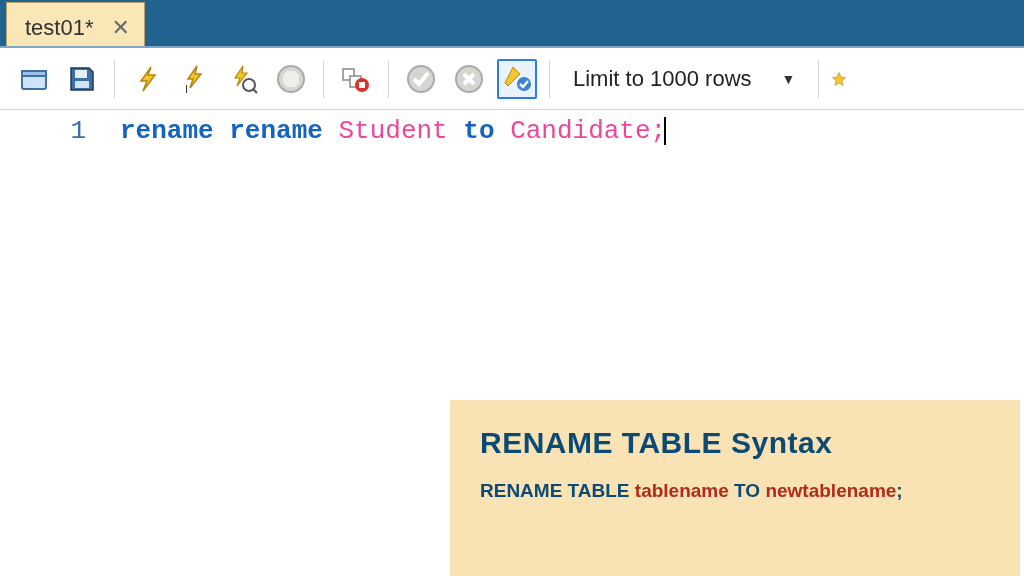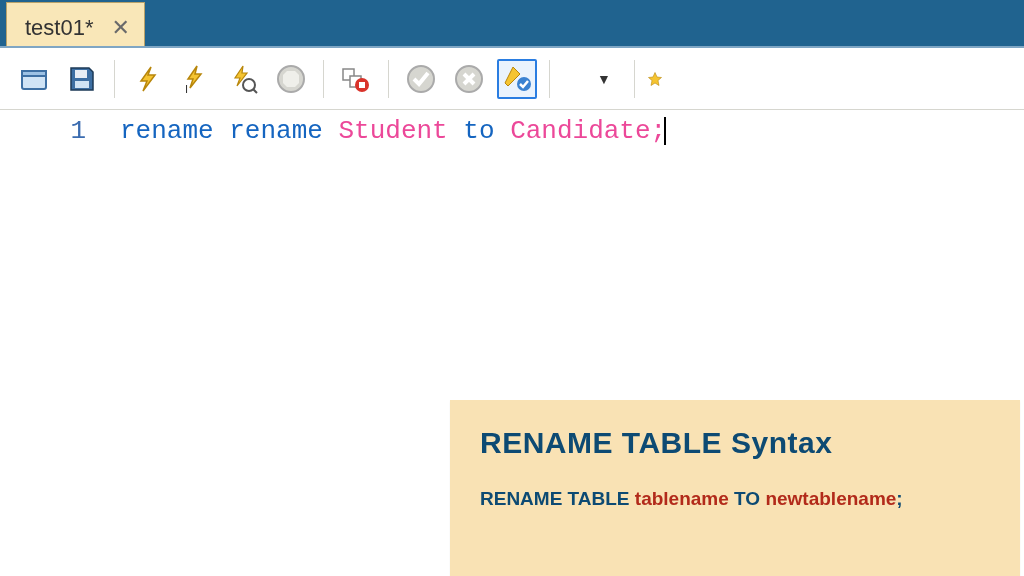--- a/index.html
+++ b/index.html
@@ -96,21 +96,21 @@
     color: #3b6cb0;
     background: #fff;
     user-select: none;
   }
   .code-line {
     padding: 6px 0;
     color: #222;
     white-space: pre;
     position: relative;
   }
-  .kw { color: #1565c0; font-weight: 400; }
+  .kw { color: #1565c0; font-weight: 700; }
   .ident { color: #ec4899; }
   .cursor {
     display: inline-block;
     width: 2px;
     height: 28px;
     background: #000;
     vertical-align: middle;
     margin-left: -2px;
   }
   
@@ -122,21 +122,21 @@
     height: 180px;
     background: #f9e2b4;
     padding: 26px 30px;
     box-shadow: 0 1px 2px rgba(0,0,0,0.05);
   }
   .info-title {
     font-size: 30px;
     font-weight: 700;
     color: #0d4a73;
     letter-spacing: 0.5px;
-    margin-bottom: 28px;
+    margin-bottom: 20px;
   }
   .info-syntax {
     font-size: 19px;
     font-weight: 700;
     margin-top: 7px;
   }
   .sx-kw { color: #0d4a73; }
   .sx-arg { color: #b22a1a; }
   .sx-punc { color: #0d4a73; }
   
@@ -219,20 +219,21 @@
   </div>
   <div class="tb-btn selected">
     <svg viewBox="0 0 32 32">
         <path d="M12 4 l7 7 l-12 12 l-3 -3 z" fill="#f5c431" stroke="#b8860b" stroke-width="1"></path>
         <circle cx="23" cy="21" r="7" fill="#3b82d1"></circle>
         <path d="M19 21 l3 3 l5 -6" stroke="#fff" stroke-width="2.5" fill="none"></path>
       </svg>
   </div>
   <div class="tb-sep"></div>
   <div class="limit-box">
+    <span>Limit to 1000 rows</span>
     <span class="limit-caret">▼</span>
   </div>
   <div class="tb-sep"></div>
   <div class="tb-btn star-cut">
     <svg viewBox="0 0 32 32">
         <path d="M16 3 l4 9 l9 1 l-7 6 l2 10 l-8 -5 l-8 5 l2 -10 l-7 -6 l9 -1 z" fill="#f5c431" stroke="#b8860b" stroke-width="1.2"></path>
       </svg>
   </div>
 </div>
 

